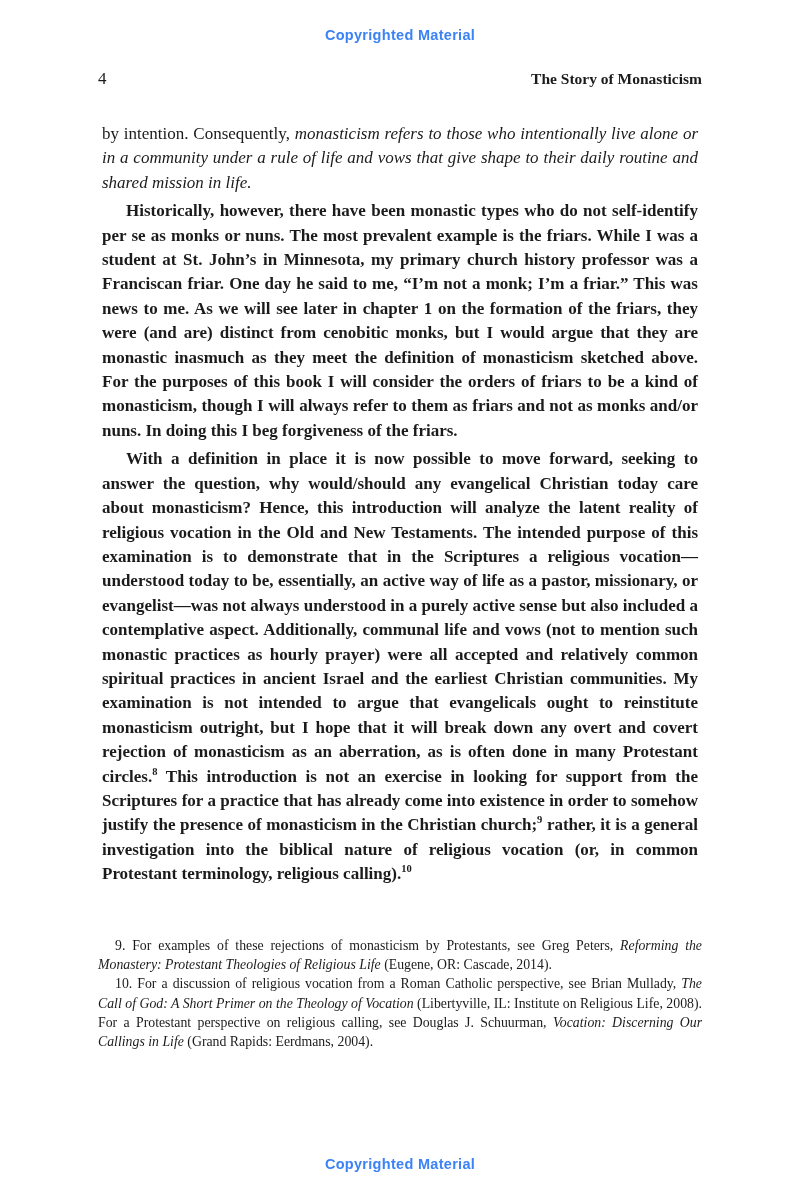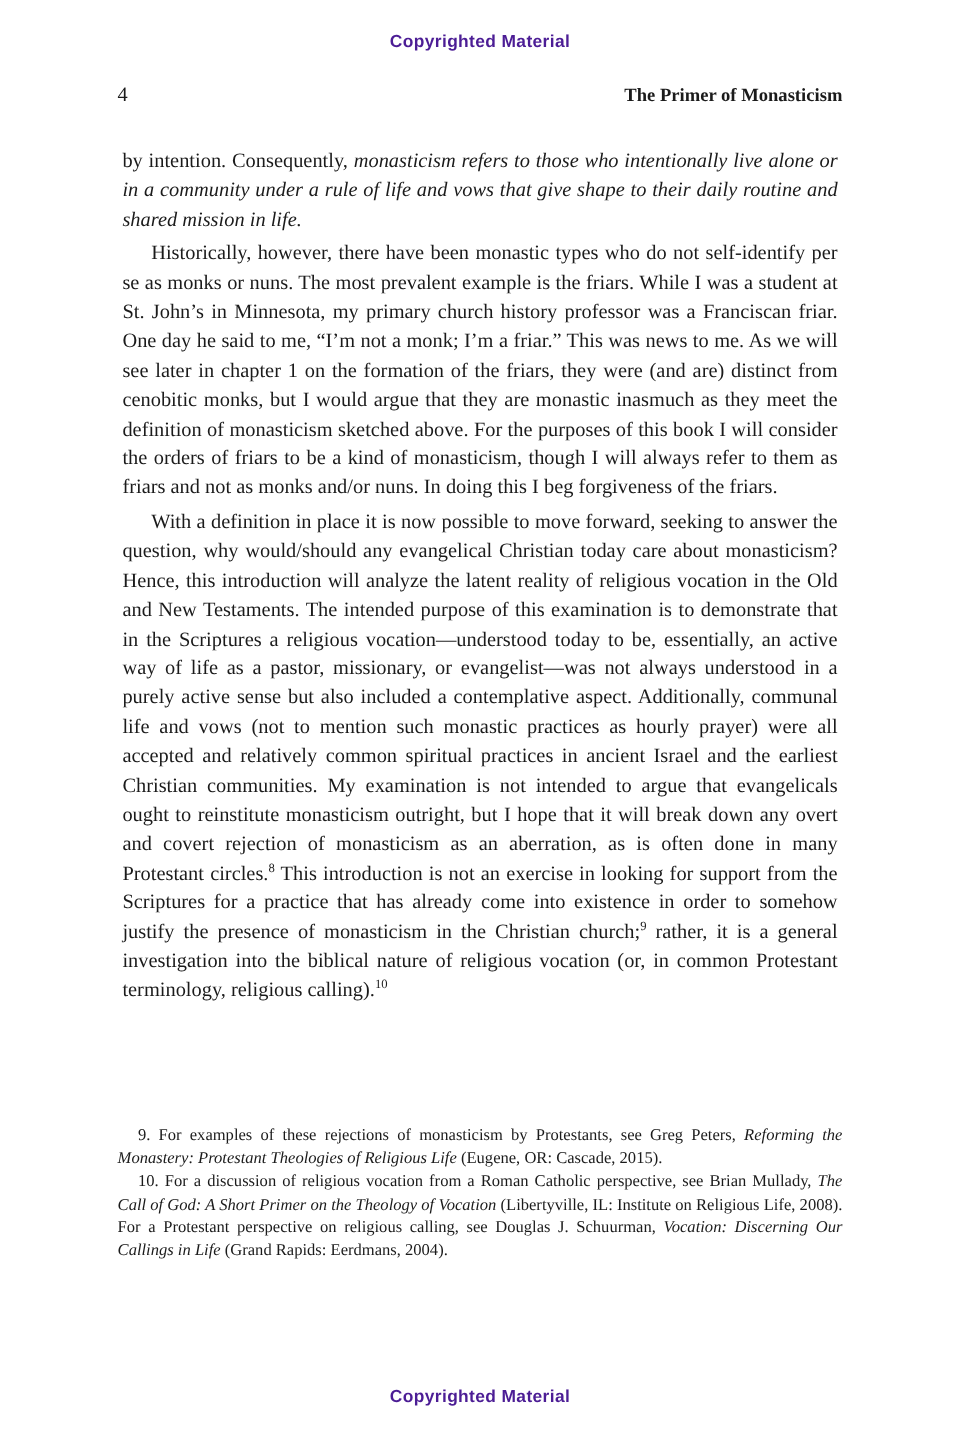--- a/index.html
+++ b/index.html
@@ -11,67 +11,67 @@
     color: #1b1b1b;
     overflow: hidden;
   }
   .copyright-notice {
     position: absolute; left: 0; width: 100%;
     text-align: center;
     font-family: "Liberation Sans", sans-serif;
     font-weight: bold;
     font-size: 14.5px;
     letter-spacing: 0.3px;
-    color: #4c1d95;
+    color: #3b82f6;
   }
   .copyright-top { top: 27px; }
   .copyright-bottom { top: 1156px; }
   .page-header {
     position: absolute; top: 69px; left: 98px; width: 604px;
     display: flex; justify-content: space-between; align-items: baseline;
   }
   .page-number { font-size: 17px; }
   .running-title { font-size: 15.5px; font-weight: bold; }
   .body-text {
     position: absolute; top: 118px; left: 98px; width: 604px;
   }
   .body-text p {
     margin: 4px;
     font-size: 17px;
     line-height: 24.4px;
     text-align: justify;
   }
-  .body-text p.indent { text-indent: 24px; }
+  .body-text p.indent { text-indent: 24px; font-weight: bold; }
   .footnotes {
     position: absolute; top: 936px; left: 98px; width: 604px;
   }
   .footnotes p {
     margin: 0;
     font-size: 13.8px;
     line-height: 19.2px;
     text-align: justify;
     text-indent: 17px;
   }
   em { font-style: italic; }
   sup { font-size: 0.62em; line-height: 0; vertical-align: super; }
 </style>
 </head>
 <body>
 
 <div class="copyright-notice copyright-top">Copyrighted Material</div>
 
 <div class="page-header">
   <span class="page-number">4</span>
-  <span class="running-title">The Primer of Monasticism</span>
+  <span class="running-title">The Story of Monasticism</span>
 </div>
 
 <div class="body-text">
     <p><span>by intention. Consequently, </span><em>monasticism refers to those who intentionally live alone or in a community under a rule of life and vows that give shape to their daily routine and shared mission in life.</em></p>
     <p class="indent"><span>Historically, however, there have been monastic types who do not self-identify per se as monks or nuns. The most prevalent example is the friars. While I was a student at St. John’s in Minnesota, my primary church history professor was a Franciscan friar. One day he said to me, “I’m not a monk; I’m a friar.” This was news to me. As we will see later in chapter 1 on the formation of the friars, they were (and are) distinct from cenobitic monks, but I would argue that they are monastic inasmuch as they meet the definition of monasticism sketched above. For the purposes of this book I will consider the orders of friars to be a kind of monasticism, though I will always refer to them as friars and not as monks and/or nuns. In doing this I beg forgiveness of the friars.</span></p>
     <p class="indent"><span>With a definition in place it is now possible to move forward, seeking to answer the question, why would/should any evangelical Christian today care about monasticism? Hence, this introduction will analyze the latent reality of religious vocation in the Old and New Testaments. The intended purpose of this examination is to demonstrate that in the Scriptures a religious vocation—understood today to be, essentially, an active way of life as a pastor, missionary, or evangelist—was not always understood in a purely active sense but also included a contemplative aspect. Additionally, communal life and vows (not to mention such monastic practices as hourly prayer) were all accepted and relatively common spiritual practices in ancient Israel and the earliest Christian communities. My examination is not intended to argue that evangelicals ought to reinstitute monasticism outright, but I hope that it will break down any overt and covert rejection of monasticism as an aberration, as is often done in many Protestant circles.</span><sup>8</sup><span> This introduction is not an exercise in looking for support from the Scriptures for a practice that has already come into existence in order to somehow justify the presence of monasticism in the Christian church;</span><sup>9</sup><span> rather, it is a general investigation into the biblical nature of religious vocation (or, in common Protestant terminology, religious calling).</span><sup>10</sup></p>
   </div>
 
 <div class="footnotes">
-    <p class="indent"><span>9. For examples of these rejections of monasticism by Protestants, see Greg Peters, </span><em>Reforming the Monastery: Protestant Theologies of Religious Life</em><span> (Eugene, OR: Cascade, 2015).</span></p>
+    <p class="indent"><span>9. For examples of these rejections of monasticism by Protestants, see Greg Peters, </span><em>Reforming the Monastery: Protestant Theologies of Religious Life</em><span> (Eugene, OR: Cascade, 2014).</span></p>
     <p class="indent"><span>10. For a discussion of religious vocation from a Roman Catholic perspective, see Brian Mullady, </span><em>The Call of God: A Short Primer on the Theology of Vocation</em><span> (Libertyville, IL: Institute on Religious Life, 2008). For a Protestant perspective on religious calling, see Douglas J. Schuurman, </span><em>Vocation: Discerning Our Callings in Life</em><span> (Grand Rapids: Eerdmans, 2004).</span></p>
   </div>
 
 <div class="copyright-notice copyright-bottom">Copyrighted Material</div>
 
 </body></html>

